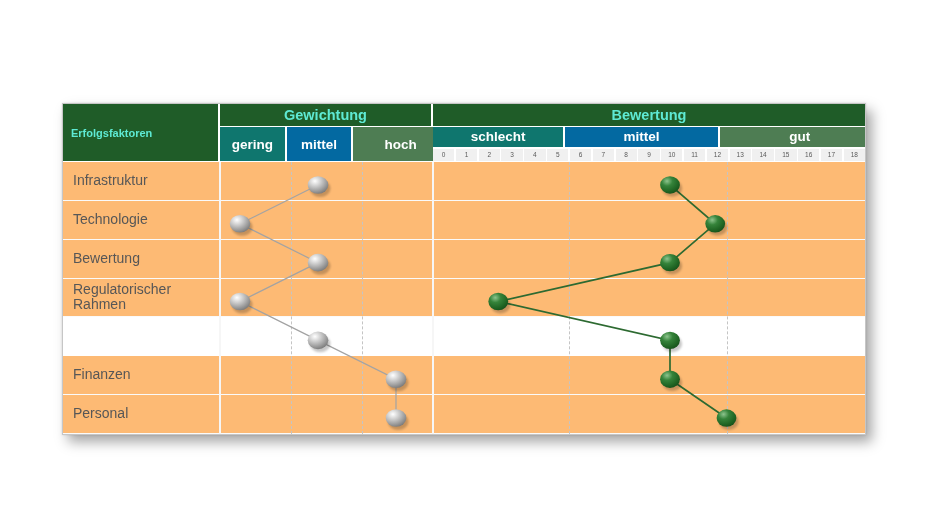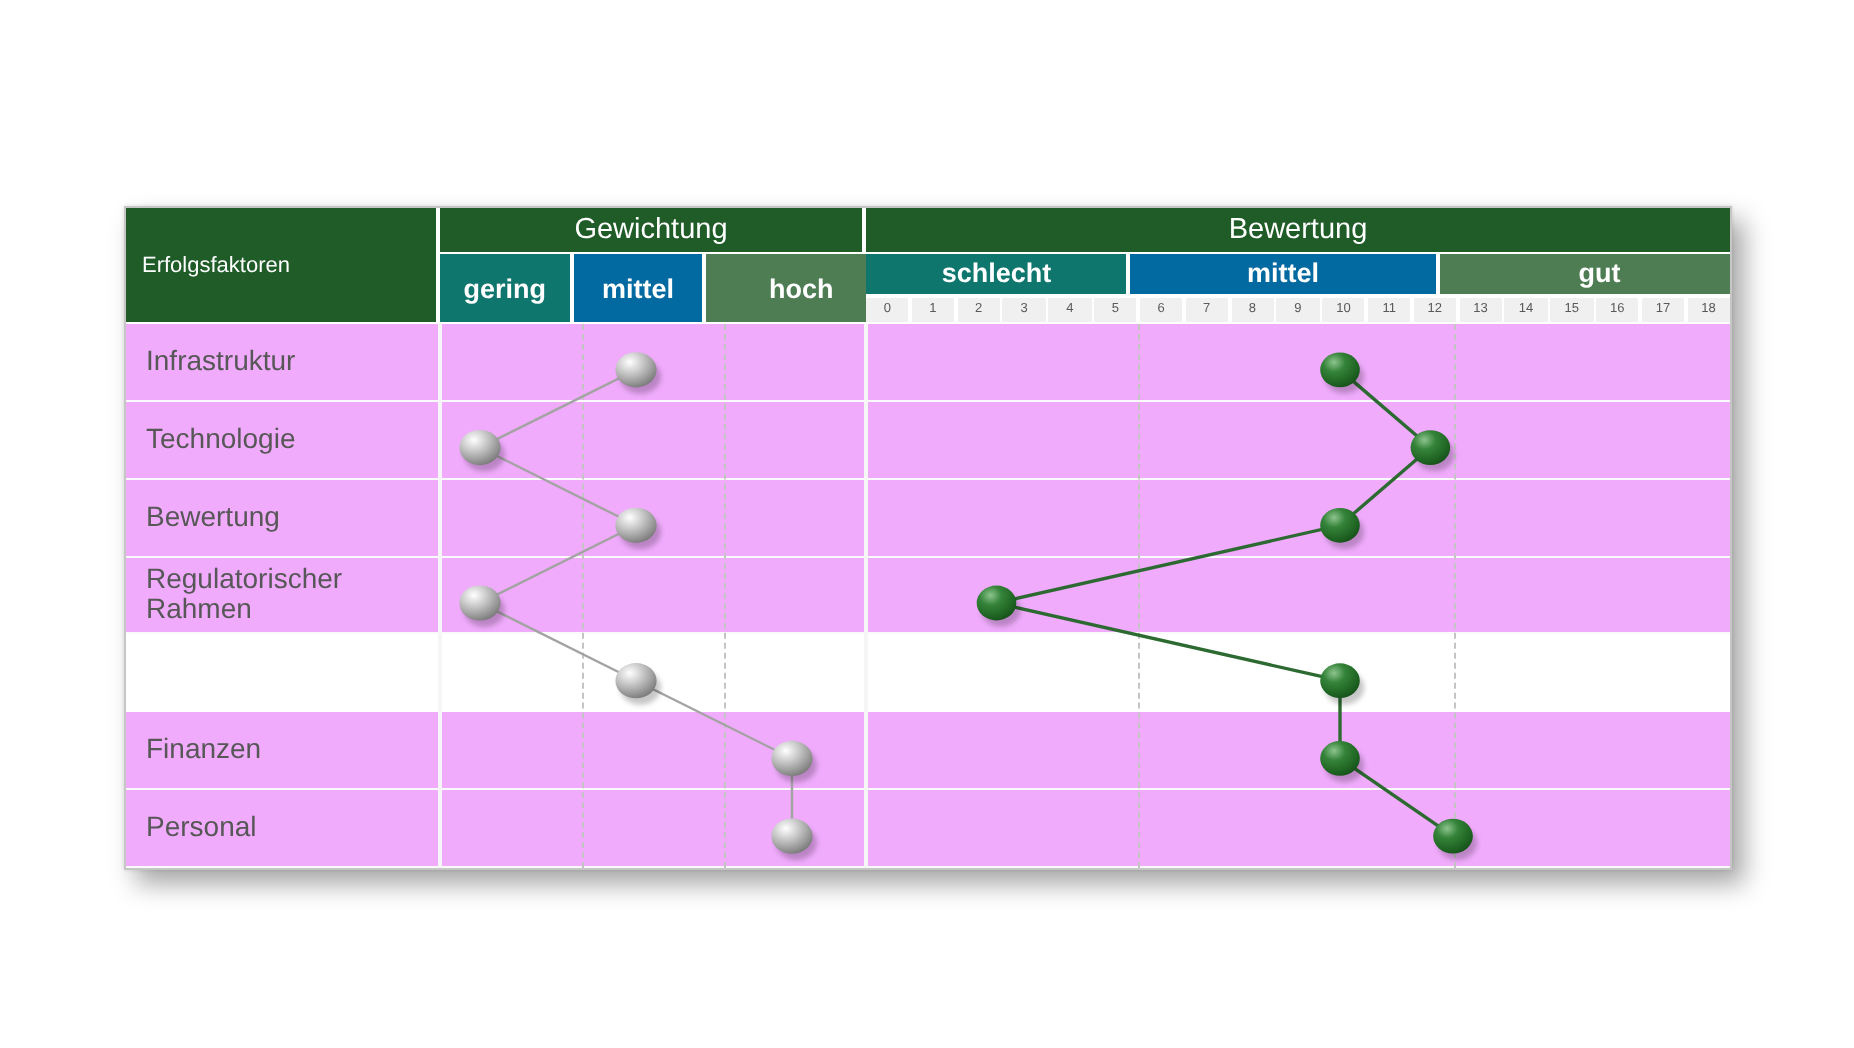--- a/index.html
+++ b/index.html
@@ -2,40 +2,40 @@
 <html><head>
 <meta charset="utf-8">
 <style>
   html,body{margin:0;padding:0;background:#fff;}
   .stage{position:relative;width:927px;height:524px;background:#ffffff;overflow:hidden;
          font-family:"Liberation Sans",sans-serif;}
   .ftable{position:absolute;left:62px;top:103px;width:802px;height:330px;background:#ffffff;
           border:1px solid #c6c6c6;box-sizing:content-box;
           box-shadow:6px 7px 12px rgba(0,0,0,.35), 0 0 2px rgba(0,0,0,.12);}
   .hcell{position:absolute;display:flex;align-items:center;justify-content:center;
-         color:#ffffff;font-weight:normal;background:#1F5C28;box-sizing:border-box;}
+         color:#5eead4;font-weight:bold;background:#1F5C28;box-sizing:border-box;}
   .corner{left:0;top:0;width:157px;height:57px;justify-content:flex-start;
           padding-left:8px;font-size:11px;border-right:2px solid #fff;}
   .sec{top:0;height:21.5px;font-size:14.5px;}
   .sec-gew{left:157px;width:213px;border-right:2px solid #fff;}
   .sec-bew{left:370px;width:432px;}
   .bandrow{position:absolute;display:flex;}
   .bands-gew{left:157px;top:23px;width:213px;height:34px;gap:2px;}
   .bands-bew{left:370px;top:23px;width:432px;height:19.5px;gap:2px;}
   .band{flex:1;display:flex;align-items:center;justify-content:center;
         color:#fff;font-weight:bold;font-size:13.5px;}
   .band.red{background:#0f766e;}
   .band.gold{background:#0369a1;text-align:right;}
   .band.green{background:#4E7D53;padding-left:15px;}
   .band.w6{flex:6;} .band.w7{flex:7;}
   .scalerow{position:absolute;left:370px;top:44.5px;width:432px;height:12.5px;
             display:flex;gap:1.5px;}
   .scell{flex:1;background:#F0F0F0;display:flex;align-items:center;justify-content:center;
          font-size:6.5px;color:#595959;}
-  .row{position:absolute;left:0;width:802px;height:38.86px;background:#f0abfc;
+  .row{position:absolute;left:0;width:802px;height:38.86px;background:#fdba74;
        box-sizing:border-box;border-bottom:1.6px solid #fafafa;}
   .row:last-of-type{border-bottom:none;}
   .rowlabel{position:absolute;left:10px;top:0;height:100%;width:140px;
             display:flex;align-items:center;font-size:14px;color:#575757;line-height:1.12;}
   .vsep{position:absolute;top:58px;height:272px;}
   .vsep.solid{width:2px;background:#F6F6F6;}
   .vsep.dash{width:0;border-left:1px dashed #C4C4C4;}
   .overlay{position:absolute;left:0;top:58px;width:802px;height:272px;pointer-events:none;}
   .line-gray{fill:none;stroke:#A3A3A3;stroke-width:1.2;}
   .line-green{fill:none;stroke:#2D6A31;stroke-width:1.7;}

